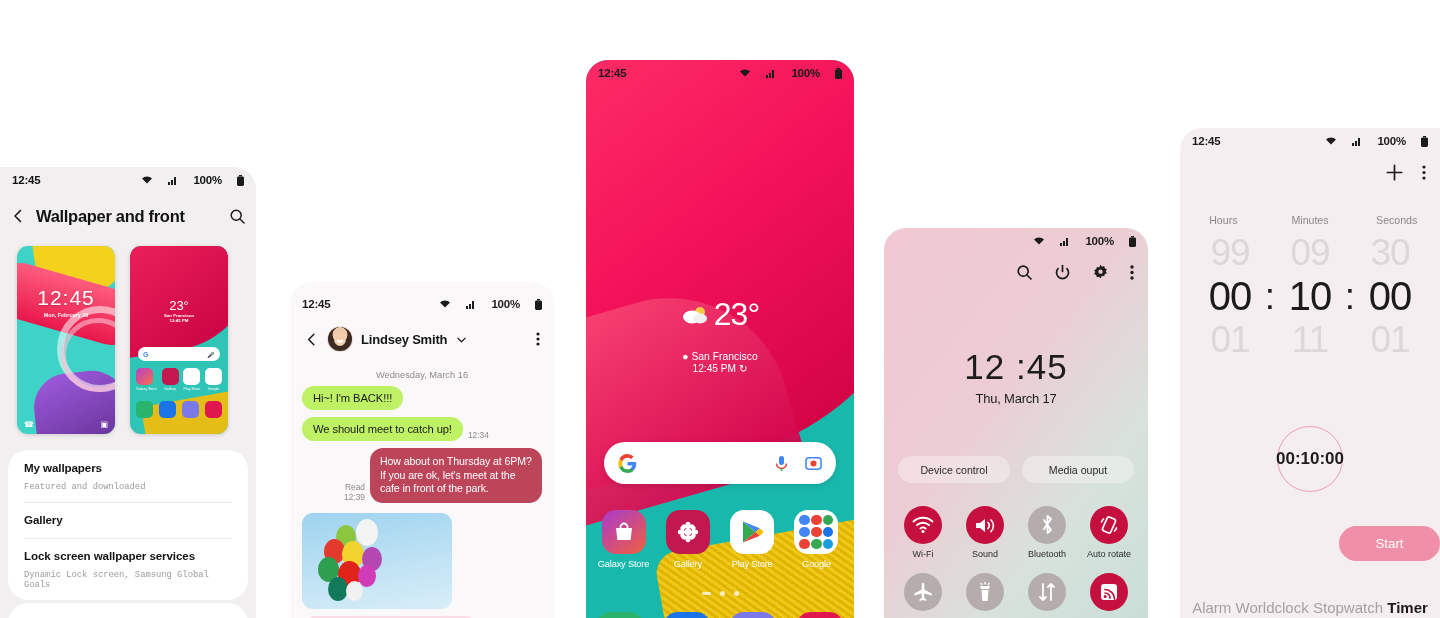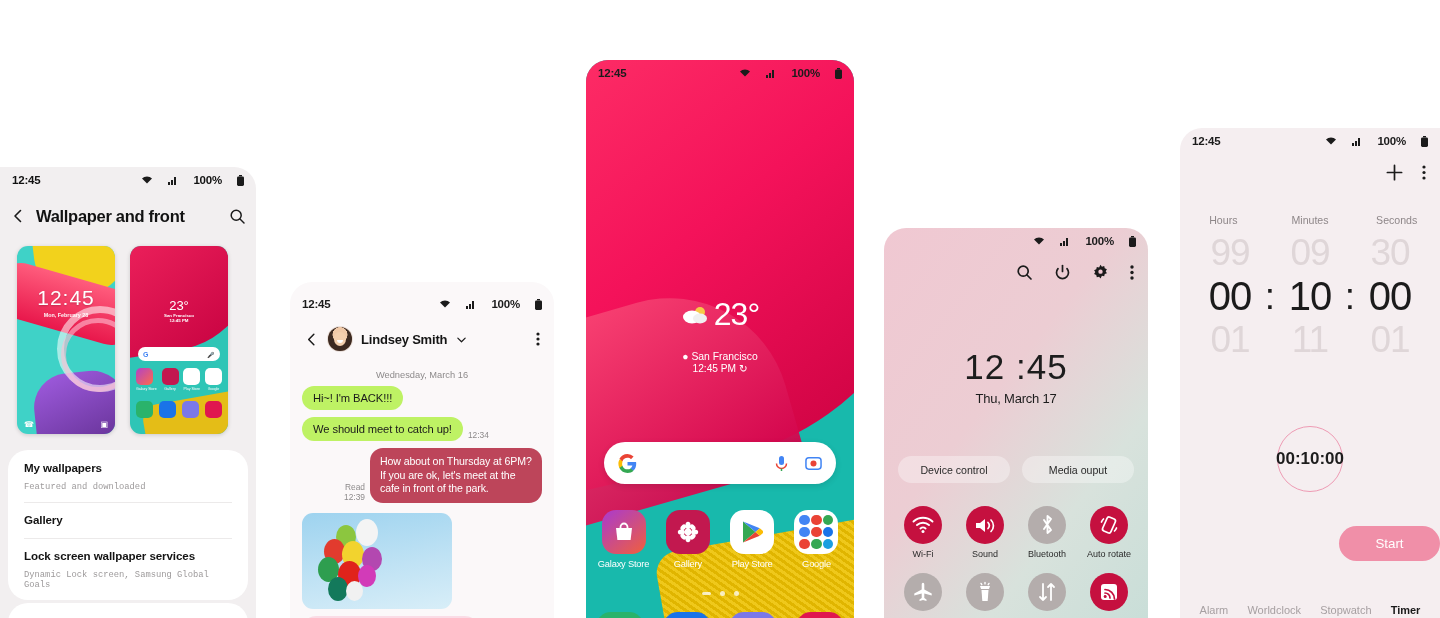--- a/index.html
+++ b/index.html
@@ -173,21 +173,21 @@
   #p5 .sel{ font-size:40px; font-weight:400; color:#1b1b1b; letter-spacing:-1px; }
   #p5 .colon{ font-size:37px; color:#1b1b1b; width:14px; text-align:center; font-weight:300; }
   #p5 .colon.g{ color:transparent; }
   #p5 .dial{ position:absolute; left:0; right:0; top:298px; display:flex; justify-content:center; }
   #p5 .dial .circle{ width:66px; height:66px; border-radius:50%; border:1.4px solid #ee9bb4;
                      display:flex; align-items:center; justify-content:center; font-size:17px; font-weight:700; color:#1d1d1d; }
   #p5 .startwrap{ position:absolute; left:0; right:0; top:398px; display:flex; justify-content:flex-end; }
   #p5 .start{ width:101px; height:35px; border-radius:18px; background:#f08fa8; color:#fff;
               display:flex; align-items:center; justify-content:center; font-size:13.3px; border:none; }
   #p5 .tabs{ position:absolute; left:0; right:0; bottom:2px; display:flex; justify-content:space-around; padding:0 10px; }
-  #p5 .tabs span{ font-size:11px; color:#a7a0a2; }
+  #p5 .tabs span{ font-size:15px; color:#a7a0a2; }
   #p5 .tabs span.active{ color:#1a1a1a; font-weight:700; }
 </style>
 </head>
 <body>
 
 <div class="stage">
 
   <div class="panel" id="p1">
     <div class="statusbar">
       <span>12:45</span>

